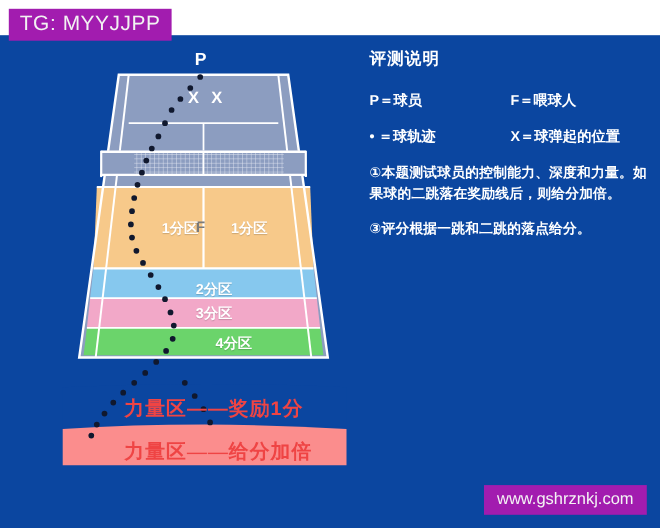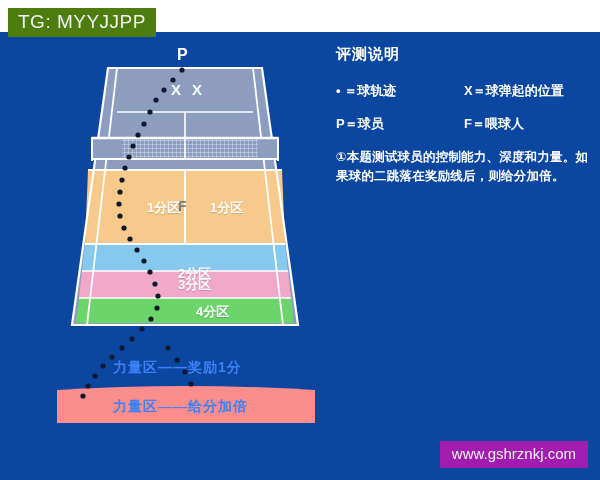--- a/index.html
+++ b/index.html
@@ -27,21 +27,21 @@
     width: 600px;
     height: 448px;
     background: #0b46a0;
   }
   
   .wm-top {
     position: absolute;
     left: 8px;
     top: 8px;
     padding: 3px 10px 4px 10px;
-    background: #4d7c0f;
+    background: #a21caf;
     color: #f2f2f2;
     font-size: 19px;
     letter-spacing: 0.5px;
     line-height: 22px;
     z-index: 40;
     white-space: nowrap;
   }
   .wm-bottom {
     position: absolute;
     right: 12px;
@@ -112,22 +112,22 @@
     color: #ffffff;
     font-weight: bold;
     white-space: nowrap;
     pointer-events: none;
   }
   .mark-p { font-size: 16px; }
   .mark-x { font-size: 15px; }
   .mark-f { font-size: 14px; color: #7a7a7a; }
   .band-label {
     position: absolute;
-    color: #3b82f6;
-    font-size: 14px;
+    color: #ef4444;
+    font-size: 18px;
     font-weight: bold;
     white-space: nowrap;
     pointer-events: none;
     letter-spacing: 1px;
   }
 </style>
 </head>
 <body>
 
 <div id="root">
@@ -228,39 +228,40 @@
       </g>
     </svg>
 
     <div class="mark mark-p" style="left:177px; top:46px;">P</div>
     <div class="mark mark-x" style="left:171px; top:81px;">X</div>
     <div class="mark mark-x" style="left:192px; top:81px;">X</div>
     <div class="mark mark-f" style="left:178px; top:198px;">F</div>
 
     <div class="zone-label" style="left:134px; top:199px;">1分区</div>
     <div class="zone-label" style="left:197px; top:199px;">1分区</div>
-    <div class="zone-label" style="left:165px; top:265px;">2分区</div>
+    <div class="zone-label" style="left:165px; top:254px;">2分区</div>
     <div class="zone-label" style="left:165px; top:276px;">3分区</div>
     <div class="zone-label" style="left:183px; top:303px;">4分区</div>
 
     <div class="band-label" style="left:113px; top:359px;">力量区——奖励1分</div>
     <div class="band-label" style="left:113px; top:398px;font-family:Liberation Serif, serif;">力量区——给分加倍</div>
   </div>
 
   <div class="info">
     <div class="info-title">评测说明</div>
 
+    <div class="legend-row">
+      <div class="legend-cell">P＝球员</div>
+      <div class="legend-cell narrow">F＝喂球人</div>
+    </div>
     <div class="legend-row">
       <div class="legend-cell">• ＝球轨迹</div>
       <div class="legend-cell narrow">X＝球弹起的位置</div>
     </div>
-    <div class="legend-row">
-      <div class="legend-cell">P＝球员</div>
-      <div class="legend-cell narrow">F＝喂球人</div>
-    </div>
 
     <div class="para">①本题测试球员的控制能力、深度和力量。如果球的二跳落在奖励线后，则给分加倍。</div>
+    <div class="para">③评分根据一跳和二跳的落点给分。</div>
   </div>
 
   <div class="wm-top">TG: MYYJJPP</div>
   <div class="wm-bottom">www.gshrznkj.com</div>
 
 </div>
 
 </body></html>

